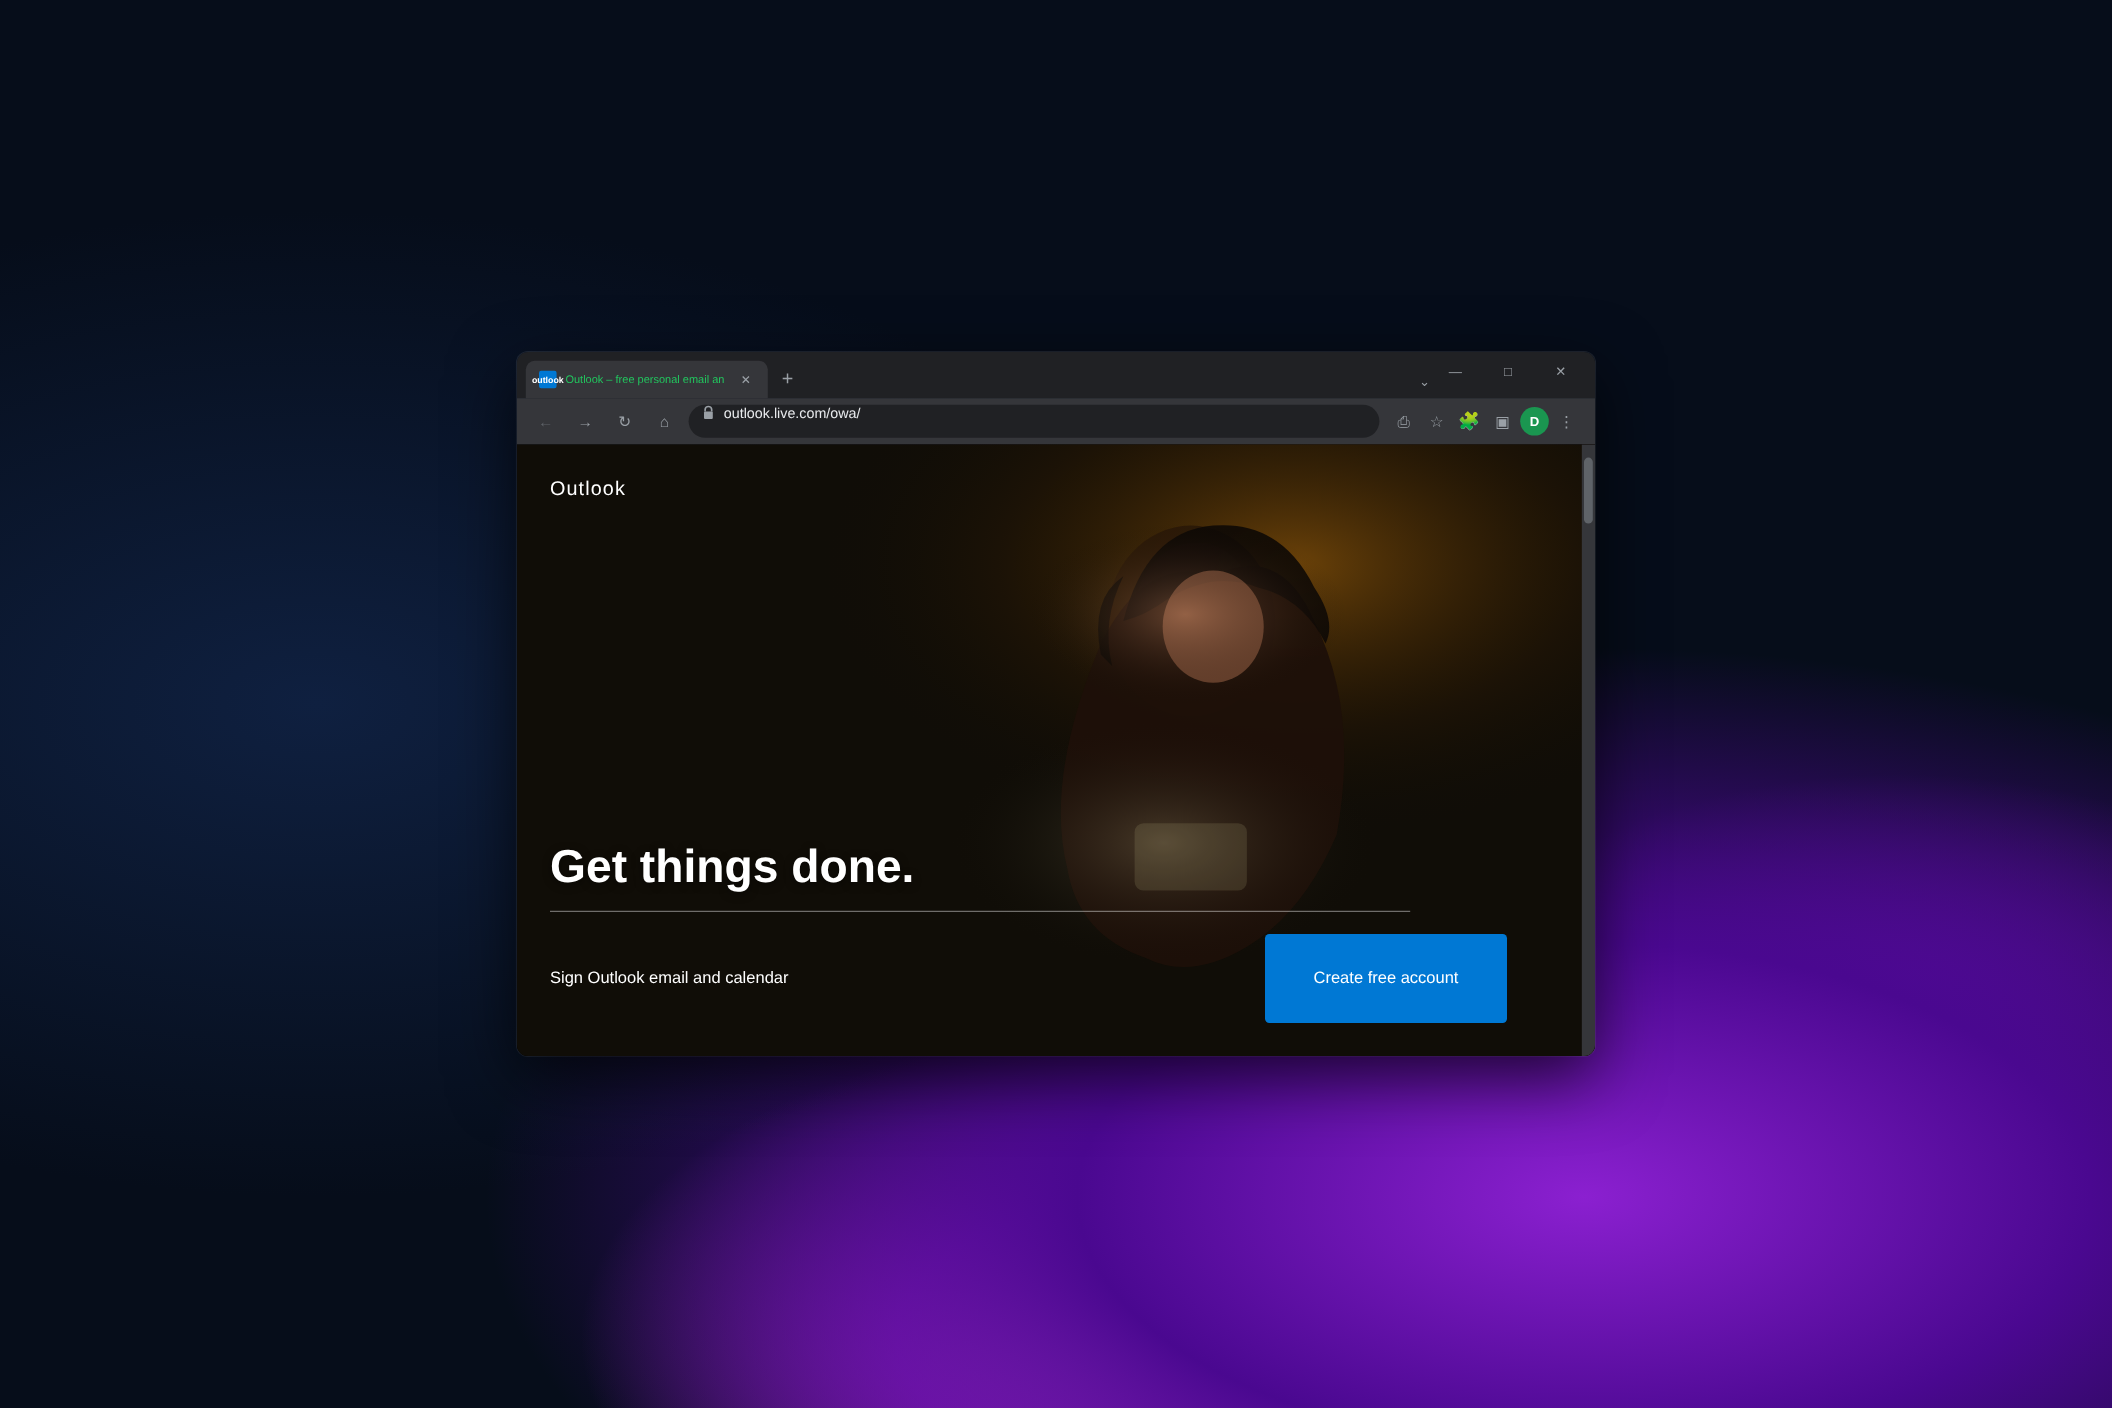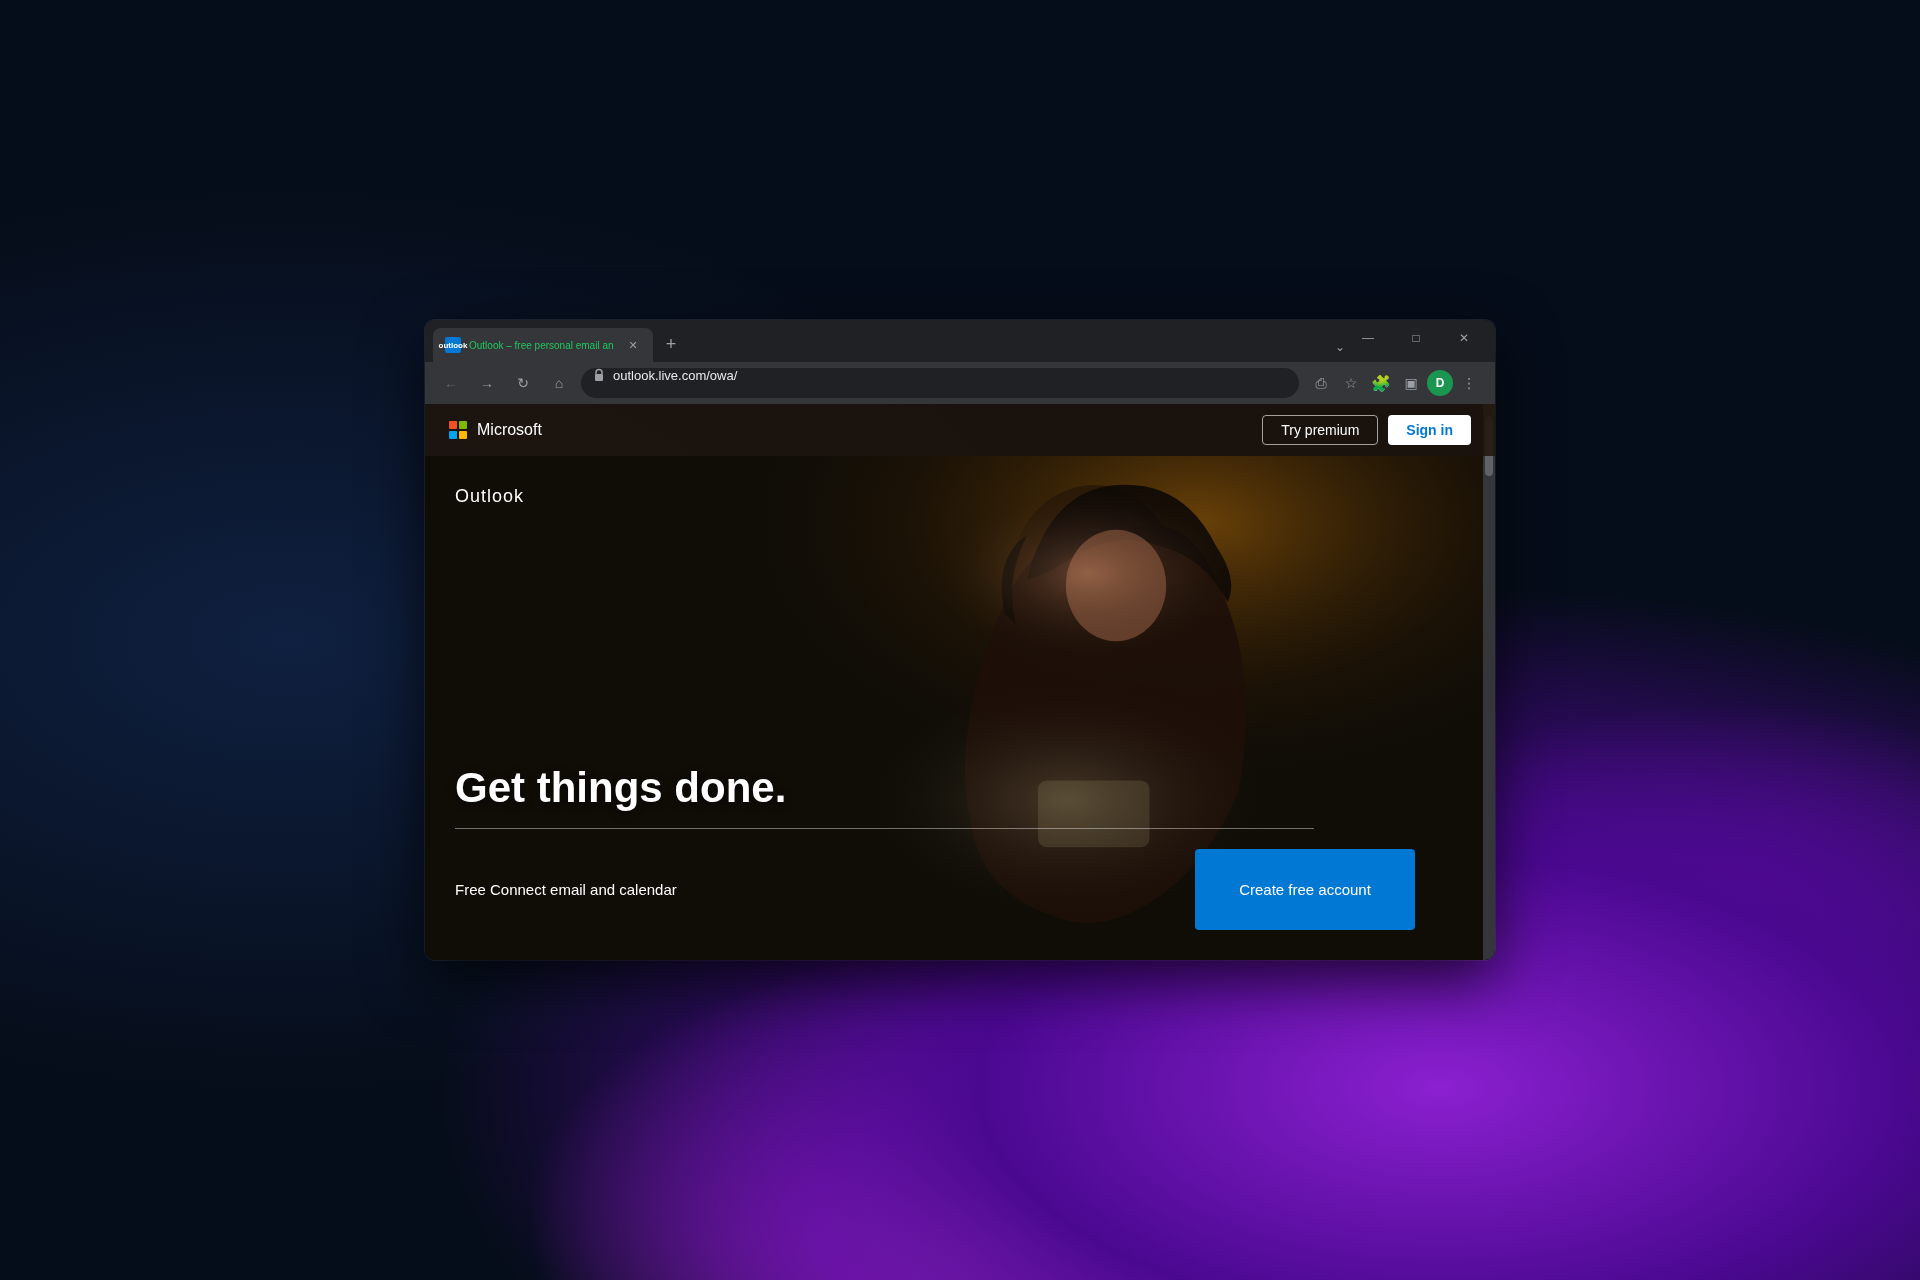--- a/index.html
+++ b/index.html
@@ -24,21 +24,21 @@
       background:
         radial-gradient(ellipse 60% 50% at 15% 50%, #0f2040 0%, transparent 70%),
         radial-gradient(ellipse 80% 60% at 75% 85%, #8b20d0 0%, #4a0890 30%, transparent 65%),
         radial-gradient(ellipse 50% 40% at 55% 95%, #e050f0 0%, #9020c0 25%, transparent 55%),
         radial-gradient(ellipse 40% 30% at 90% 70%, #6010a0 0%, transparent 50%);
       background-color: #060d1a;
     }
 
     .browser-window {
       position: relative;
-      width: 1070px;
+      width: 980px;
       height: 640px;
       border-radius: 10px;
       box-shadow: 0 20px 60px rgba(0,0,0,0.7), 0 0 0 1px rgba(255,255,255,0.1);
       overflow: hidden;
       display: flex;
       flex-direction: column;
     }
 
     
     .browser-titlebar {
@@ -478,35 +478,20 @@
         <span>D</span>
       </div>
       <div class="toolbar-action-btn">
         <span>⋮</span>
       </div>
     </div>
   </div>
 
   <div class="webpage">
 
-    <div class="ms-nav">
-      <div class="ms-logo">
-        <div class="ms-grid">
-          <div class="ms-grid-cell" style="background:#f25022;"></div>
-          <div class="ms-grid-cell" style="background:#7fba00;"></div>
-          <div class="ms-grid-cell" style="background:#00a4ef;"></div>
-          <div class="ms-grid-cell" style="background:#ffb900;"></div>
-        </div>
-        <span>Microsoft</span>
-      </div>
-      <div class="ms-nav-actions">
-        <button class="btn-premium">Try premium</button>
-        <button class="btn-signin">Sign in</button>
-      </div>
-    </div>
 
     <div class="hero">
       <div class="hero-bg">
 
         <svg style="position:absolute;inset:0;width:100%;height:100%;" viewBox="0 0 960 550" preserveAspectRatio="xMidYMid slice" xmlns="http://www.w3.org/2000/svg">
           <defs>
             <radialGradient id="warmLight" cx="72%" cy="20%" r="45%">
               <stop offset="0%" stop-color="#c8780a" stop-opacity="0.5"></stop>
               <stop offset="60%" stop-color="#4a2800" stop-opacity="0.2"></stop>
               <stop offset="100%" stop-color="#0d0a05" stop-opacity="0"></stop>
@@ -543,21 +528,21 @@
 
         <div style="flex:1;"></div>
 
         <div class="hero-tagline">
           <div>Get things done.</div>
         </div>
 
         <hr class="hero-divider">
 
         <div class="hero-bottom">
-          <span class="hero-subtitle">Free Connect email and calendar</span>
+          <span class="hero-subtitle">Sign Outlook email and calendar</span>
           <button class="btn-create">Create free account</button>
         </div>
       </div>
     </div>
 
     <div class="scrollbar">
       <div class="scrollbar-thumb"></div>
     </div>
   </div>
 

